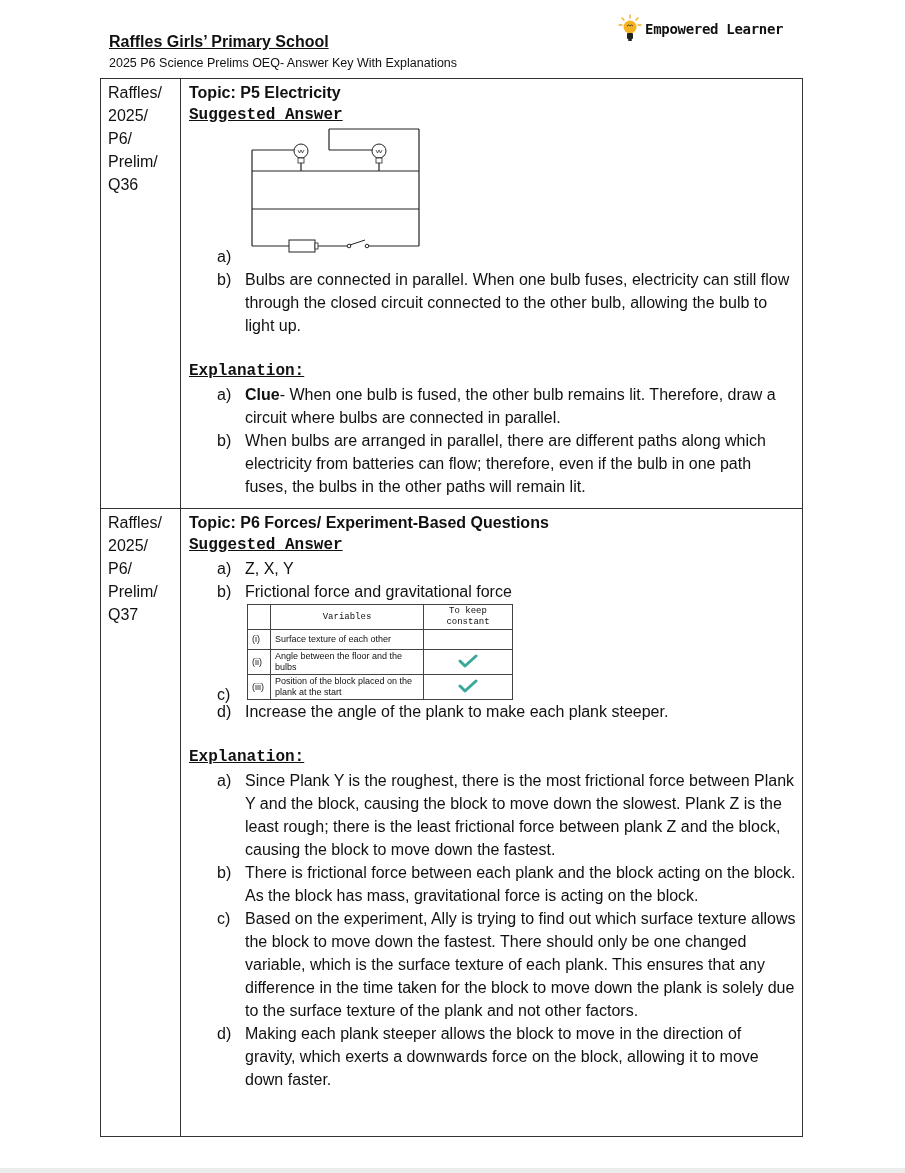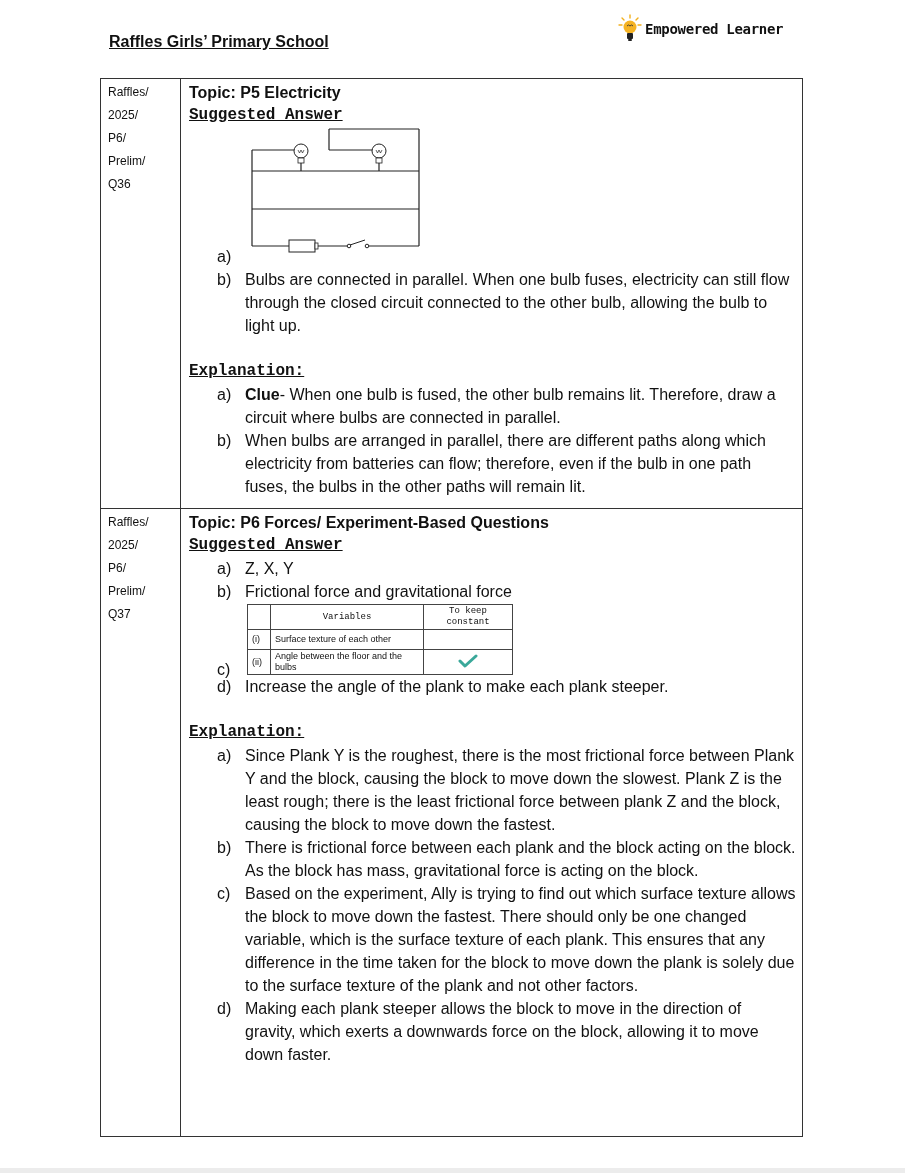--- a/index.html
+++ b/index.html
@@ -9,37 +9,38 @@
   }
   .bottom-strip { position: absolute; left: 0; right: 0; bottom: 0; height: 5px; background: #ececec; }
   .header { position: absolute; left: 109px; top: 32px; }
   .school { font-size: 16px; font-weight: bold; text-decoration: underline; line-height: 20px; }
   .subtitle { font-size: 12.5px; line-height: 16px; margin-top: 3px; }
   .logo { position: absolute; left: 618px; top: 14px; display: flex; align-items: center; text-align: right; }
   .logo-text { font-family: "DejaVu Sans Mono", monospace; font-weight: bold; font-size: 14px; margin-left: 3px; color: #111; letter-spacing: -0.3px; }
   .outer { position: absolute; left: 100px; top: 78px; width: 701px; border: 1px solid #333; }
   .row { display: flex; border-top: 1px solid #333; }
   .row:first-child { border-top: none; }
-  .ref { width: 72px; border-right: 1px solid #333; padding: 2px 0 0 7px; font-size: 12px; line-height: 23px; }
+  .ref { width: 72px; border-right: 1px solid #333; padding: 2px 0 0 7px; font-size: 16px; line-height: 23px; }
   .content { flex: 1; padding: 2px 0 0 8px; font-size: 16px; line-height: 23px; }
   .topic { font-weight: bold; }
   .u { text-decoration: underline; font-weight: bold; font-family: Liberation Mono, monospace; }
   .li { display: flex; padding-left: 28px; }
   .li .lbl { width: 28px; flex: none; }
   .li .txt { flex: 1; padding-right: 6px; }
   .spacer { height: 23px; }
   table.vars { border-collapse: collapse; font-size: 9px; line-height: 11px; margin-left: 58px; margin-top: 1px; }
   table.vars td, table.vars th { border: 1px solid #444; padding: 1px 4px; height: 17px; }
   table.vars th { font-weight: normal; text-align: center; height: 12px; font-family: Liberation Mono, monospace; }
 </style>
 </head>
 <body>
 
 <div class="header">
   <div class="school">Raffles Girls’ Primary School</div>
+  <div class="subtitle">2025 P6 Science Prelims OEQ- Answer Key With Explanations</div>
 </div>
 
 <div class="logo">
   <svg width="24" height="30" viewBox="0 0 24 30">
     <g stroke="#f2b01e" stroke-width="1.4" stroke-linecap="round">
       <line x1="12" y1="1" x2="12" y2="4"></line>
         <line x1="4" y1="4" x2="6" y2="6"></line>
         <line x1="20" y1="4" x2="18" y2="6"></line>
       <line x1="1" y1="11" x2="4" y2="11"></line>
         <line x1="23" y1="11" x2="20" y2="11"></line>
@@ -160,20 +161,29 @@
         </tr>
         <tr>
           <td>(ii)</td>
           <td>Angle between the floor and the bulbs</td>
           <td style="text-align:center;">
             <svg width="20" height="14" viewBox="0 0 20 14">
                   <path d="M2 7 L7 12 L18 2" stroke="#3aa89a" stroke-width="3" fill="none" stroke-linecap="round" stroke-linejoin="round"></path>
                 </svg>
           </td>
         </tr>
+        <tr>
+          <td>(iii)</td>
+          <td>Position of the block placed on the plank at the start</td>
+          <td style="text-align:center;">
+            <svg width="20" height="14" viewBox="0 0 20 14">
+                  <path d="M2 7 L7 12 L18 2" stroke="#3aa89a" stroke-width="3" fill="none" stroke-linecap="round" stroke-linejoin="round"></path>
+                </svg>
+          </td>
+        </tr>
       </tbody>
         </table>
       <div class="li" style="margin-top:-14px; line-height:18px;">
         <span class="lbl">c)</span>
         <span class="txt"></span>
       </div>
       <div class="li" style="margin-top:-4px;">
         <span class="lbl">d)</span>
         <span class="txt">Increase the angle of the plank to make each plank steeper.</span>
       </div>

